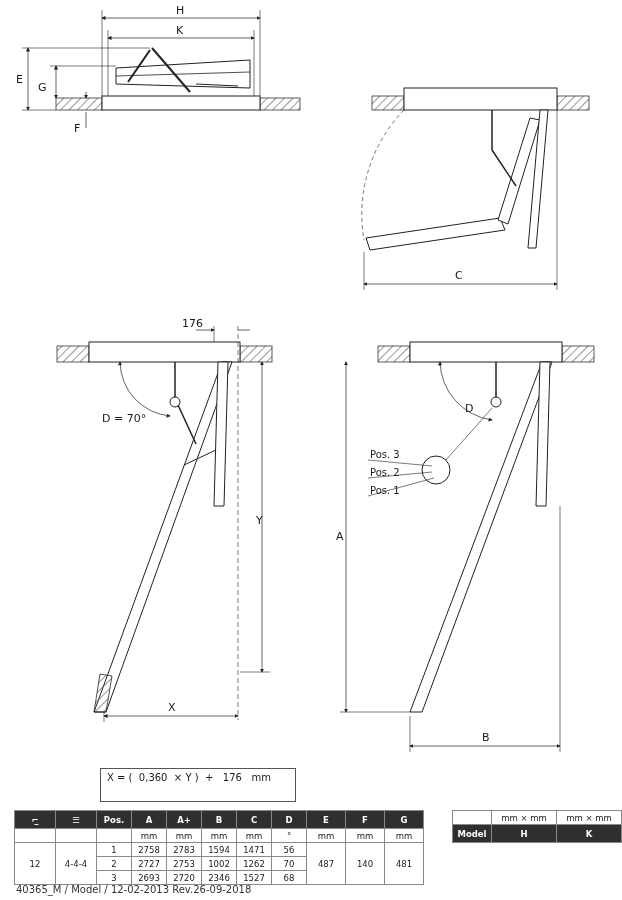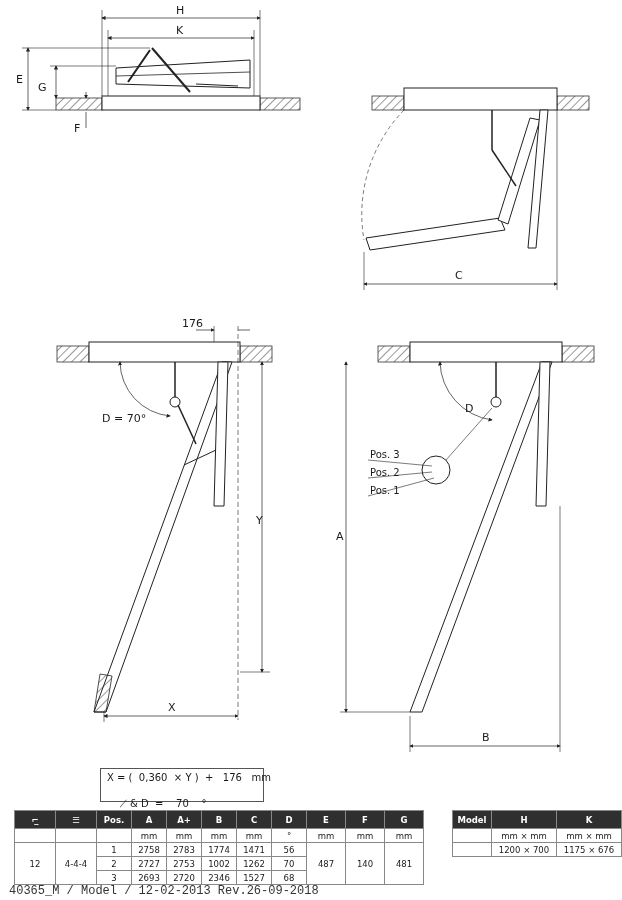--- a/index.html
+++ b/index.html
@@ -3,34 +3,34 @@
 <meta charset="utf-8">
 <style>
   html, body { margin: 0; padding: 0; background: #ffffff; }
   body { width: 622px; height: 900px; position: relative; overflow: hidden;
          font-family: "DejaVu Sans", sans-serif; color: #1a1a1a; }
   svg.drawing { position: absolute; left: 0; top: 0; }
   .lbl { font-family: "DejaVu Sans", sans-serif; font-size: 11px; fill: #1a1a1a; }
   .lbl-sm { font-family: "DejaVu Sans", sans-serif; font-size: 10px; fill: #1a1a1a; }
 
   
-  .formula { position: absolute; left: 100px; top: 768px; width: 164px; height: 34px;
+  .formula { position: absolute; left: 100px; top: 768px; width: 196px; height: 34px;
              border: 1px solid #555; font-size: 10px; box-sizing: border-box; }
   .formula .row { position: absolute; left: 6px; white-space: pre; }
   .formula .r1 { top: 3px; }
   .formula .r2 { top: 18px; }
 
   
   table.spec { position: absolute; border-collapse: collapse; font-size: 8.5px; }
   table.spec td, table.spec th { border: 1px solid #888; text-align: center; padding: 0; height: 13px; }
   table.spec th { background: #2f2f2f; color: #fff; font-weight: bold; height: 17px; }
   table.spec td.unit { height: 13px; }
   .t1 { left: 14px; top: 810px; }
   .t2 { left: 452px; top: 810px; }
-  .footer { position: absolute; left: 9px; top: 884px; font-size: 12px; color: #333; font-family: Liberation Mono, monospace; }
+  .footer { position: absolute; left: 16px; top: 884px; font-size: 10px; color: #333; }
 </style>
 </head>
 <body>
 
 <svg class="drawing" width="622" height="900" viewBox="0 0 622 900">
   <defs>
     <pattern id="hatch" width="6" height="6" patternUnits="userSpaceOnUse" patternTransform="rotate(45)">
       <line x1="0" y1="0" x2="0" y2="6" stroke="#333" stroke-width="1"></line>
     </pattern>
     <marker id="arr" markerWidth="6" markerHeight="6" refX="5" refY="3" orient="auto">
@@ -137,23 +137,20 @@
     <text class="lbl" x="336" y="540">A</text>
     <text class="lbl" x="482" y="741">B</text>
     <text class="lbl-sm" x="370" y="458">Pos. 3</text>
     <text class="lbl-sm" x="370" y="476">Pos. 2</text>
     <text class="lbl-sm" x="370" y="494">Pos. 1</text>
   </g>
 </svg>
 
 <div class="formula">
   <div class="row r1">X = (  0,360  × Y )  +   176   mm</div>
-  <div class="row r2">
-    <span>⟋ </span><span>&amp; D  =    70    °</span>
-  </div>
 </div>
 
 <table class="spec t1">
   <tbody>
       <tr>
     <th style="width:40px">⌐̲</th>
     <th style="width:40px">☰</th>
     <th style="width:34px">Pos.</th>
     <th style="width:34px">A</th>
     <th style="width:34px">A+</th>
@@ -176,21 +173,21 @@
     <td class="unit">mm</td>
     <td class="unit">mm</td>
     <td class="unit">mm</td>
   </tr>
   <tr>
     <td rowspan="3">12</td>
     <td rowspan="3">4-4-4</td>
     <td>1</td>
     <td>2758</td>
     <td>2783</td>
-    <td>1774</td>
+    <td>1594</td>
     <td>1471</td>
     <td>56</td>
     <td rowspan="3">487</td>
     <td rowspan="3">140</td>
     <td rowspan="3">481</td>
   </tr>
   <tr>
     <td>2</td>
     <td>2727</td>
     <td>2753</td>
@@ -205,30 +202,25 @@
     <td>2346</td>
     <td>1527</td>
     <td>68</td>
   </tr>
 </tbody>
   </table>
 
 <table class="spec t2">
   <tbody>
       <tr>
+    <td class="unit"></td>
+    <td class="unit">mm × mm</td>
+    <td class="unit">mm × mm</td>
+  </tr>
+  <tr>
     <th style="width:38px">Model</th>
     <th style="width:64px">H</th>
     <th style="width:64px">K</th>
   </tr>
-  <tr>
-    <td class="unit"></td>
-    <td class="unit">mm × mm</td>
-    <td class="unit">mm × mm</td>
-  </tr>
-  <tr>
-    <td></td>
-    <td>1200 × 700</td>
-    <td>1175 × 676</td>
-  </tr>
 </tbody>
   </table>
 
 <div class="footer">40365_M / Model / 12-02-2013 Rev.26-09-2018</div>
 
 </body></html>

